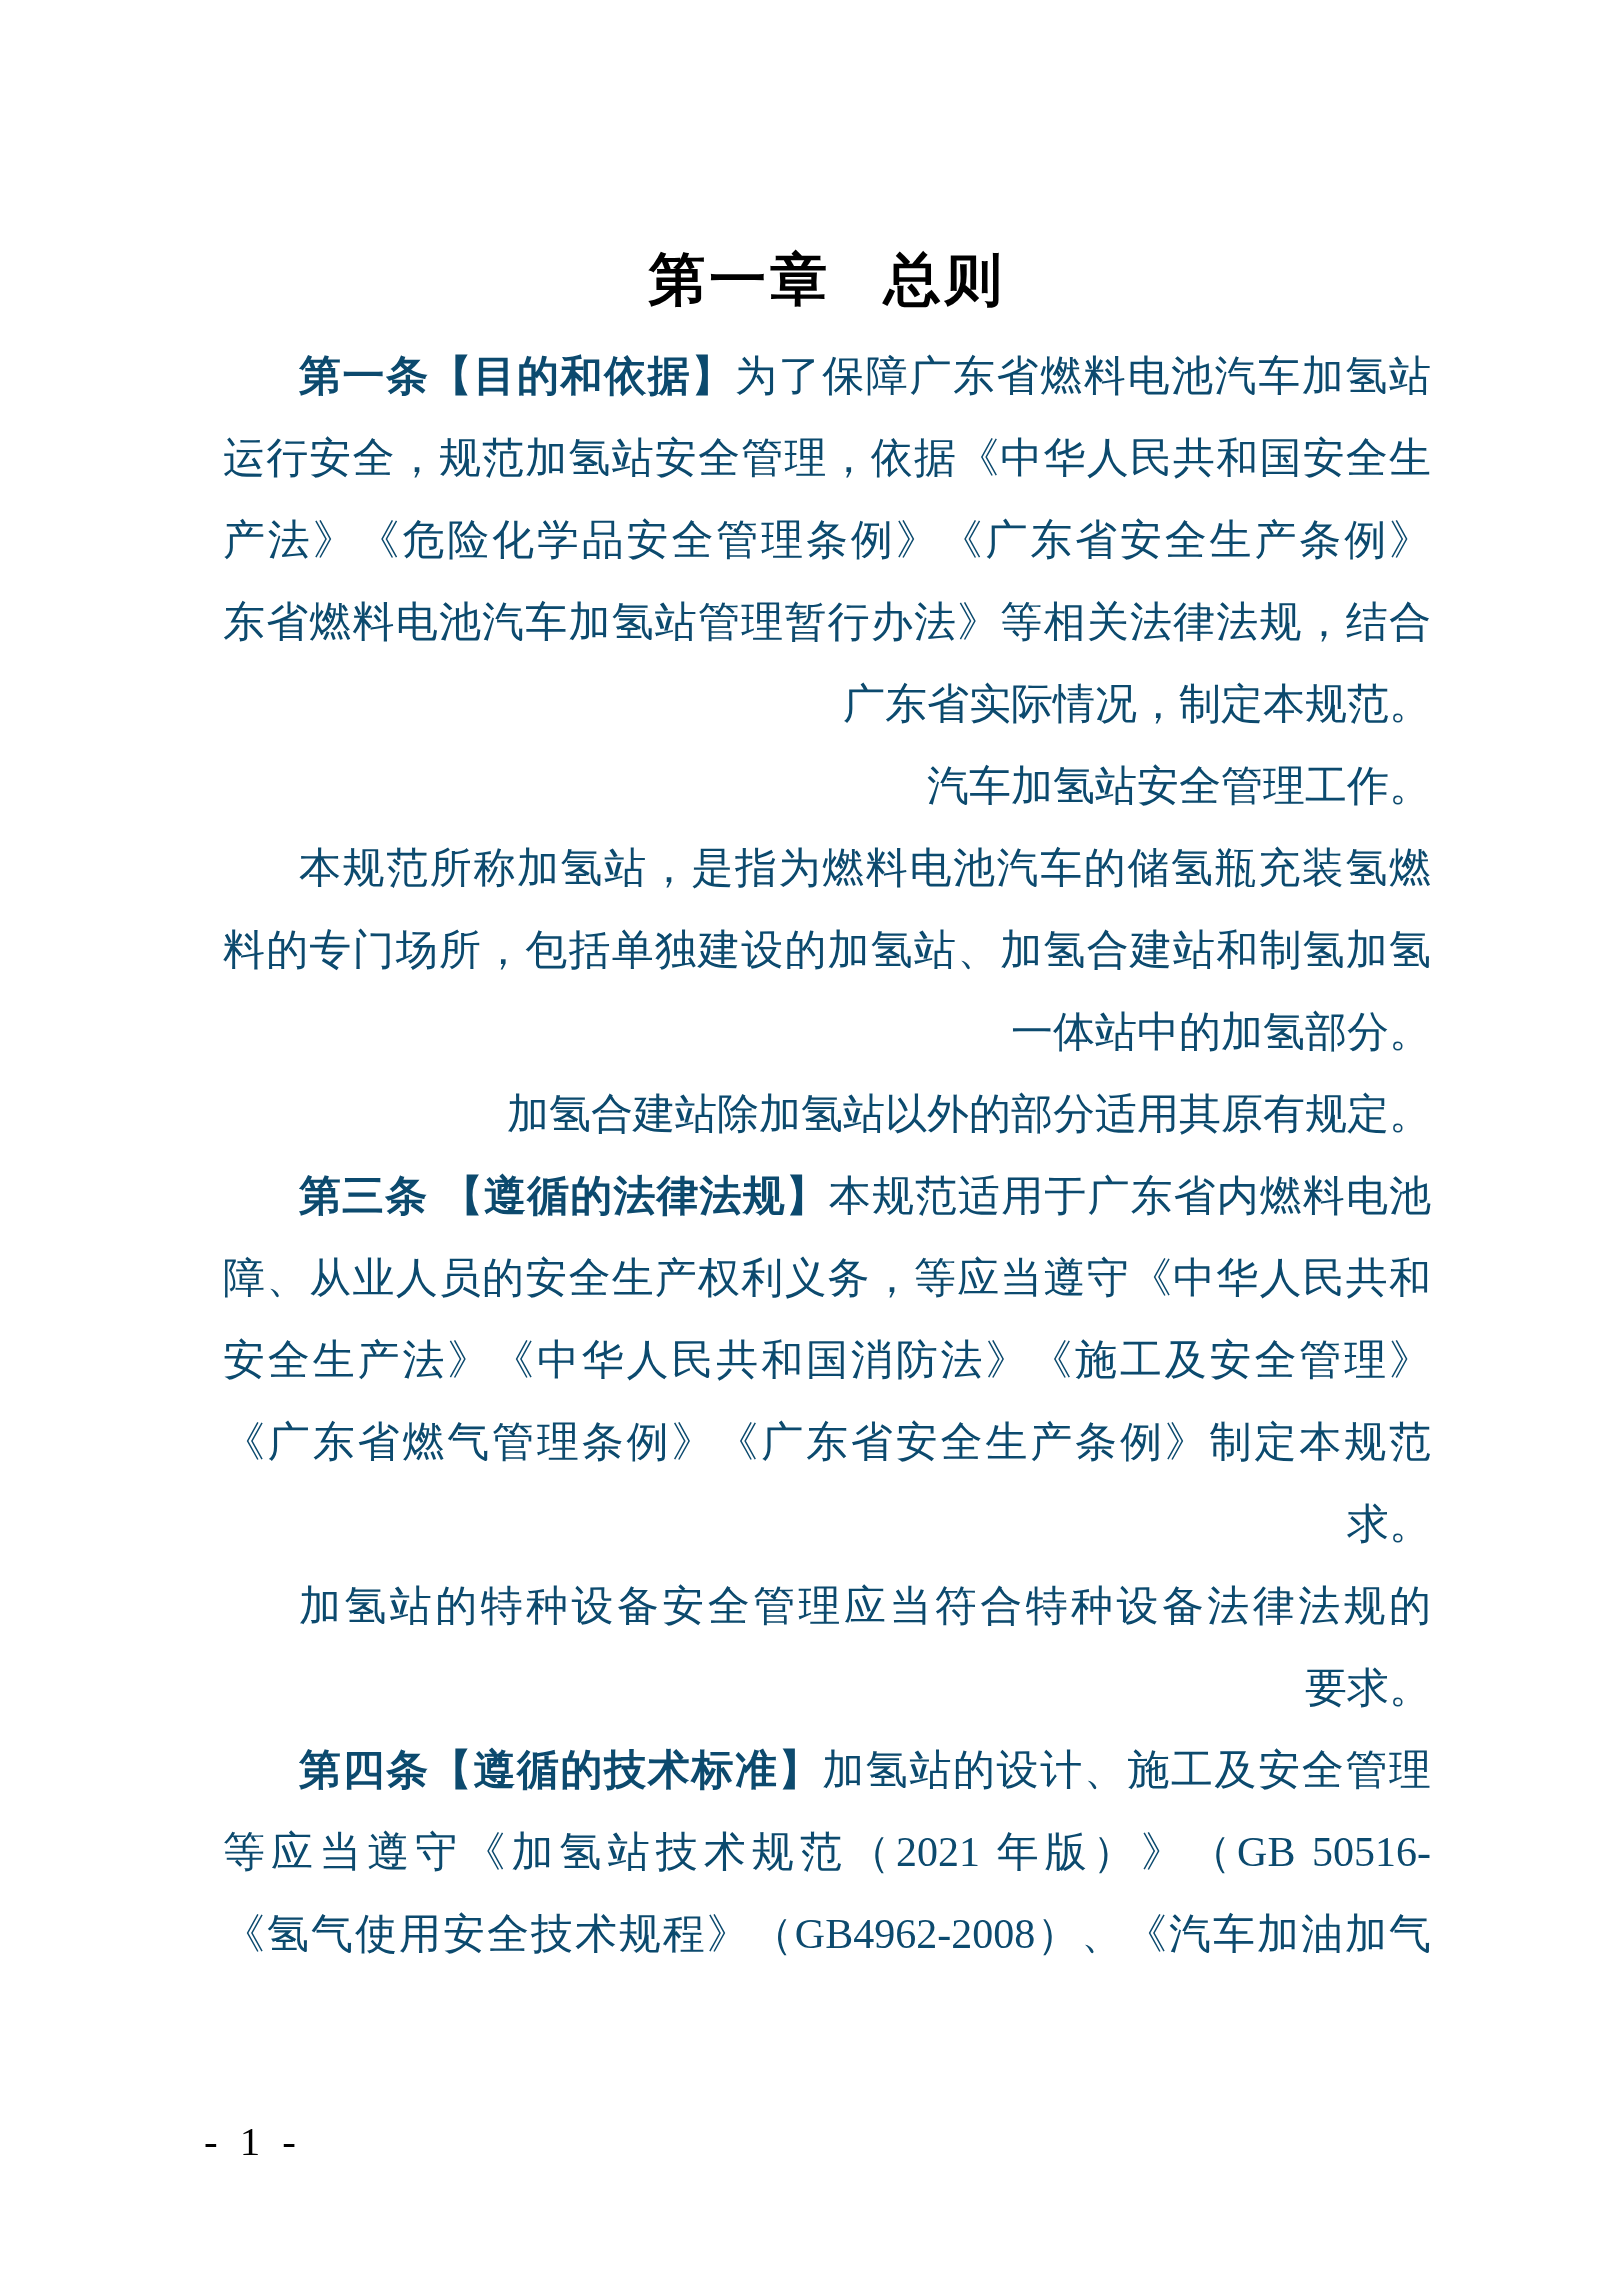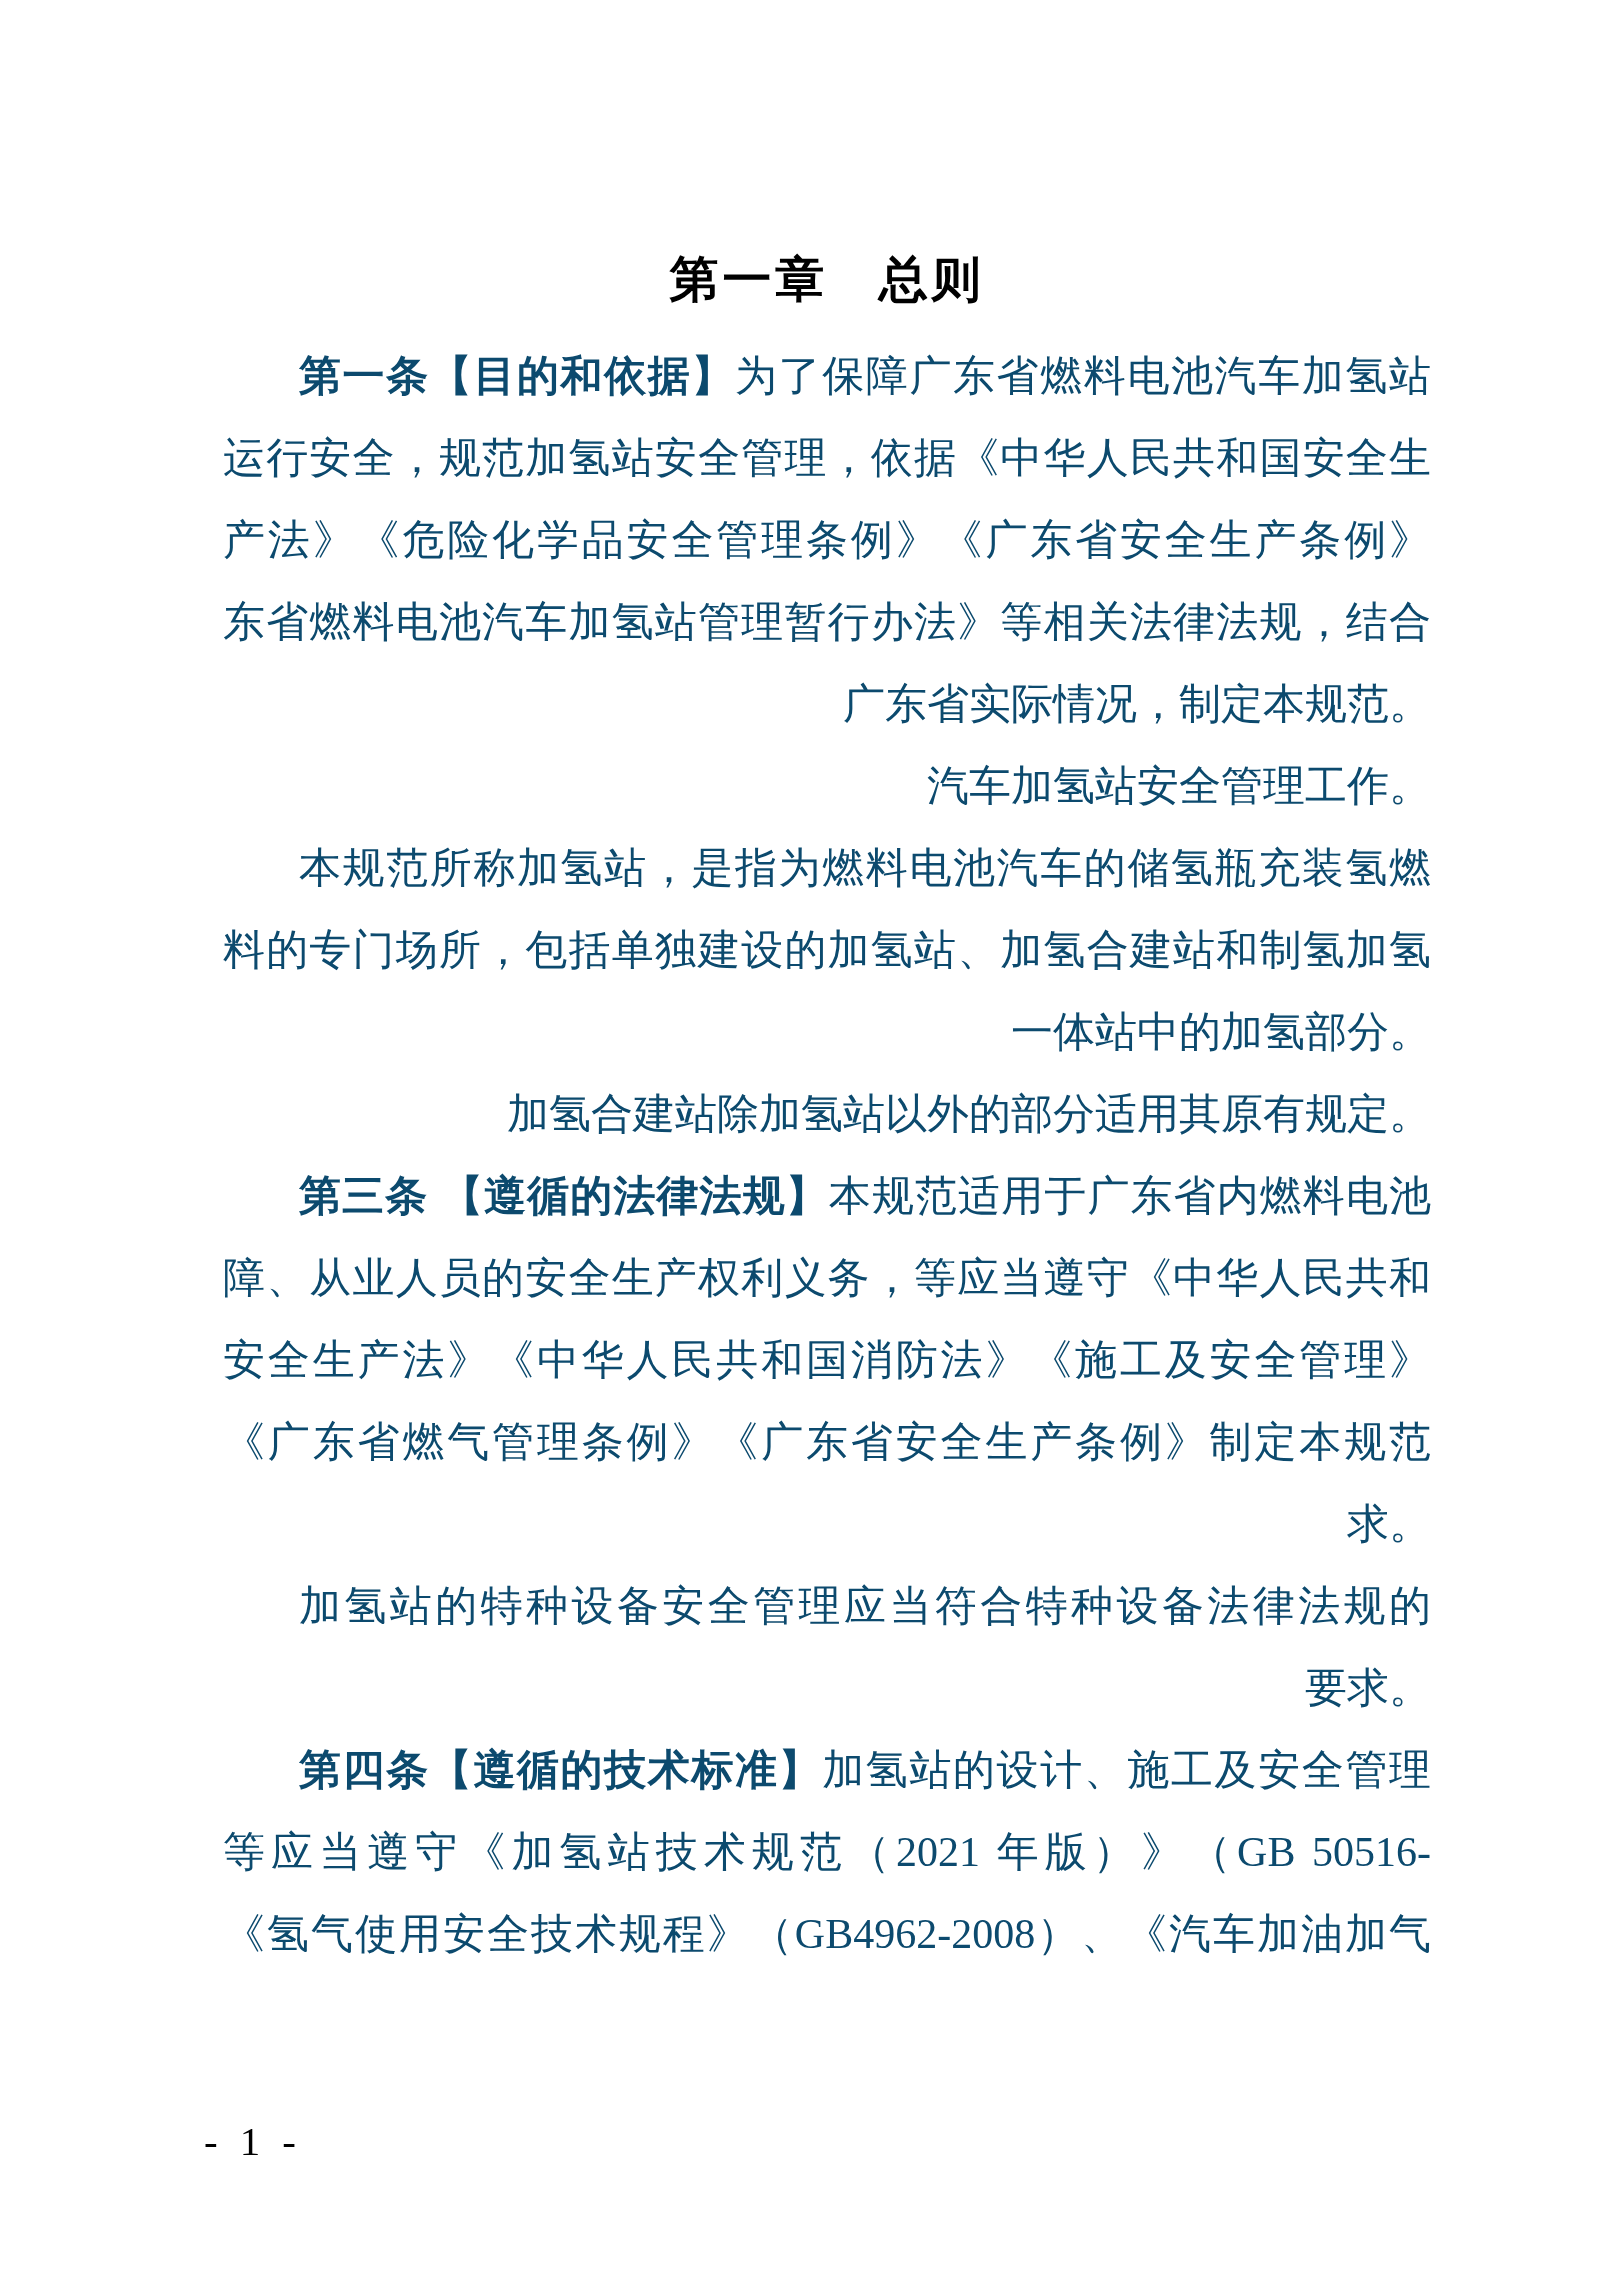--- a/index.html
+++ b/index.html
@@ -18,21 +18,21 @@
   }
   .chapter-title {
     position: absolute;
     top: 247px;
     left: 223px;
     width: 1208px;
     margin: 0;
     text-align: center;
     font-family: "Liberation Sans", sans-serif;
     font-weight: 700;
-    font-size: 49px;
+    font-size: 57px;
     line-height: 65px;
     letter-spacing: 3.9px;
     word-spacing: 33px;
     color: #000000;
   }
   .body-text {
     position: absolute;
     top: 335px;
     left: 223px;
     width: 1208px;

